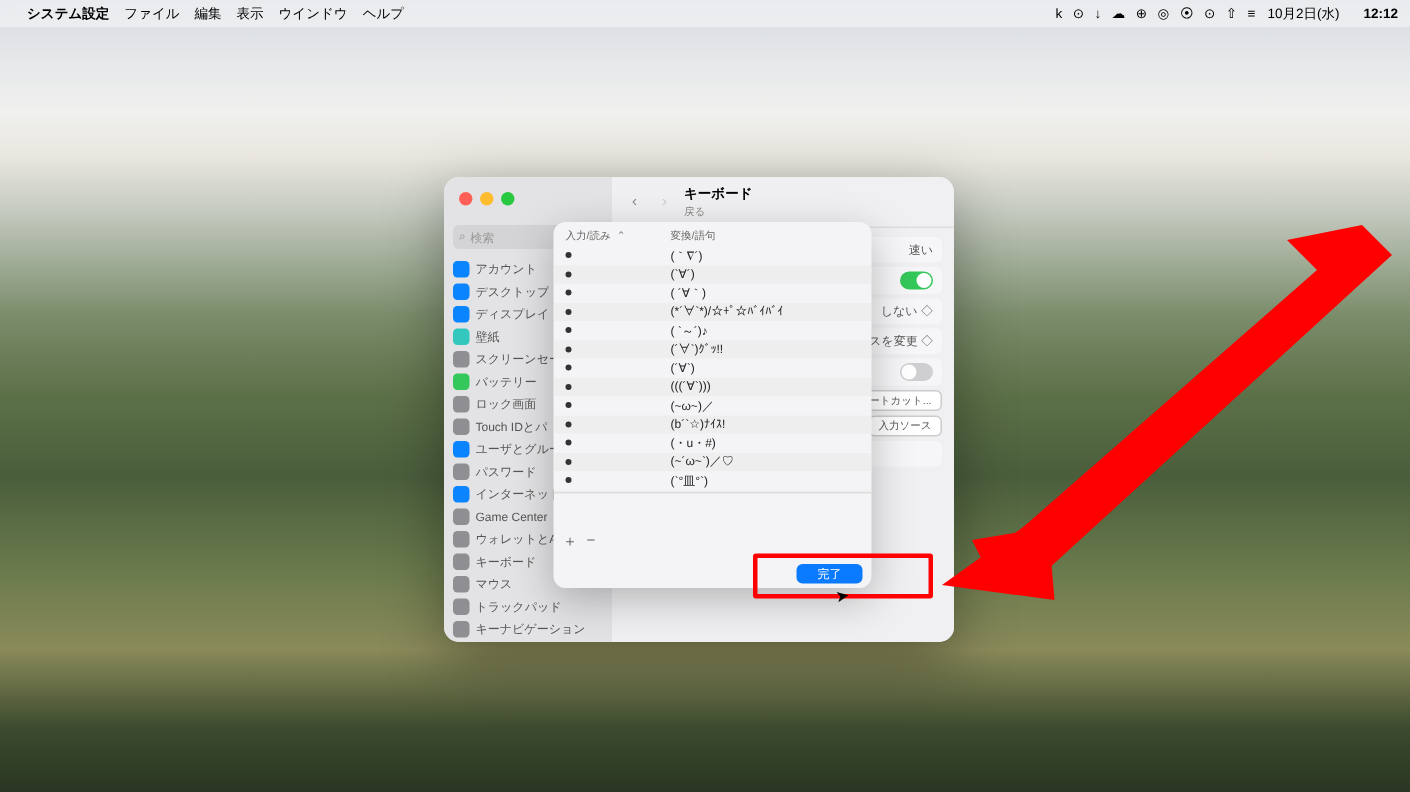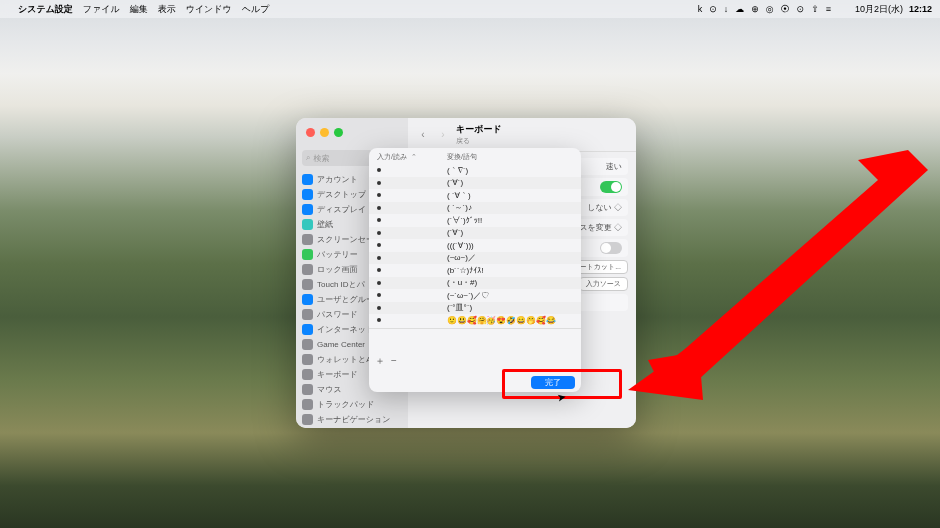--- a/index.html
+++ b/index.html
@@ -18,22 +18,22 @@
     background: rgba(250,250,252,0.5);
     display:flex; align-items:center; padding:0 8px;
     font-size:9px; color:#000;
     backdrop-filter: blur(4px);
   }
   .menubar .apple { font-size:11px; margin-right:10px; }
   .menubar .mitem { margin-right:10px; }
   .menubar .title { font-weight:600; margin-right:10px; }
   .menubar .spacer { flex:1; }
   .menubar .ricon { margin-left:7px; font-size:9px; }
-  .menubar .date { margin-left:24px; }
-  .menubar .time { margin-left:6px; font-weight:600; }
+  .menubar .date { margin-left:8px; }
+  .menubar .time { margin-left:16px; font-weight:600; }
 
   
   .settings-window {
     position:absolute; left:296px; top:118px; width:340px; height:310px;
     background:#ececec; border-radius:10px;
     box-shadow:0 12px 40px rgba(0,0,0,0.35);
     display:flex; overflow:hidden;
   }
   .traffic { position:absolute; top:10px; left:10px; display:flex; gap:5px; }
   .tl { width:9px; height:9px; border-radius:50%; }
@@ -275,20 +275,25 @@
         <div class="phrase">(`∀´)</div>
       </div>
       <div class="row">
         <div class="dot"></div>
         <div style="width:58px"></div>
         <div class="phrase">( ´∀｀)</div>
       </div>
       <div class="row">
         <div class="dot"></div>
         <div style="width:58px"></div>
+        <div class="phrase">(*´∀`*)/☆+ﾟ☆ﾊﾞｲﾊﾞｲ</div>
+      </div>
+      <div class="row">
+        <div class="dot"></div>
+        <div style="width:58px"></div>
         <div class="phrase">( `～´)♪</div>
       </div>
       <div class="row">
         <div class="dot"></div>
         <div style="width:58px"></div>
         <div class="phrase">(´∀`)ｸﾞｯ!!</div>
       </div>
       <div class="row">
         <div class="dot"></div>
         <div style="width:58px"></div>

